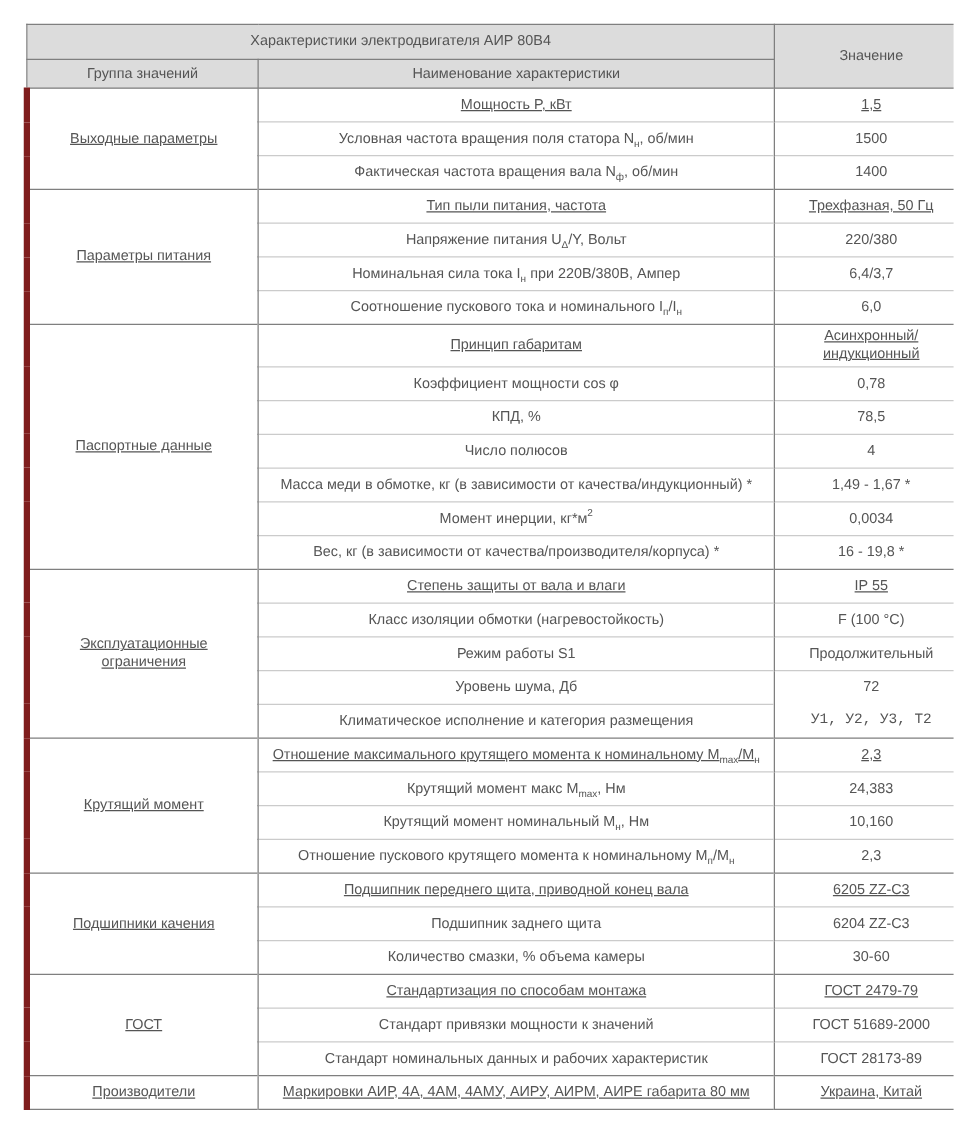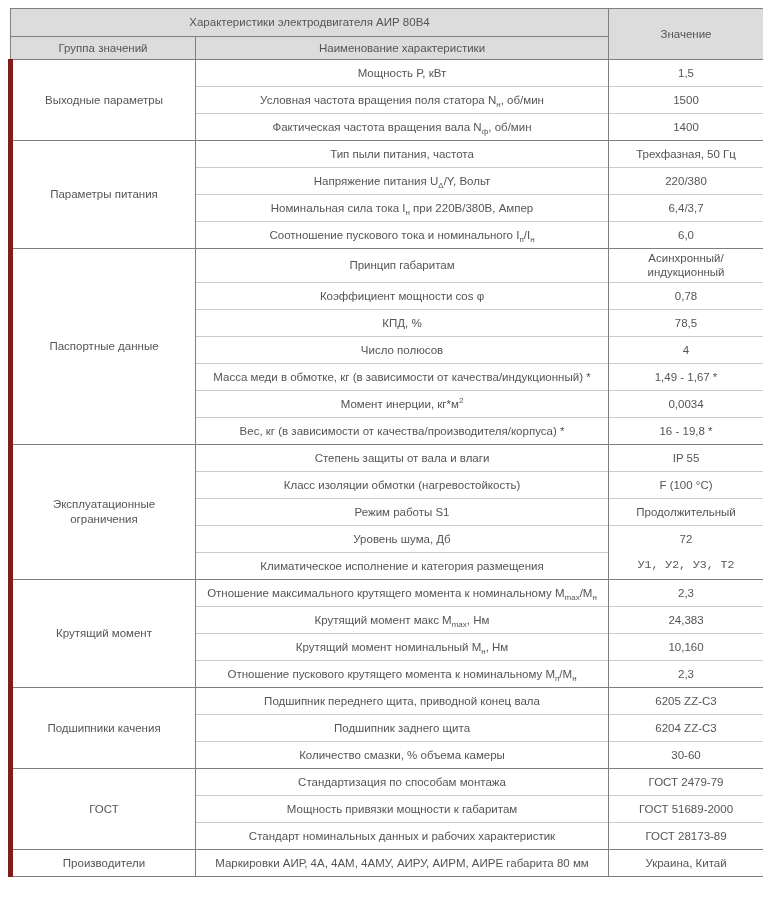--- a/index.html
+++ b/index.html
@@ -1,19 +1,19 @@
 <!DOCTYPE html>
 <html><head>
 <meta charset="utf-8">
 <style>
   html, body { margin: 0; padding: 0; background: #ffffff; }
   body { font-family: "Liberation Sans", sans-serif; }
   .page {
     width: 763px; height: 904px; box-sizing: border-box;
-    padding: 8px; background: #ffffff; overflow: hidden;
+    padding: 19px; background: #ffffff; overflow: hidden;
   }
   table.chars {
     border-collapse: collapse;
     width: 753px;
     table-layout: fixed;
     border: 1px solid #7f7f7f;
   }
   col.c1 { width: 185px; }
   col.c2 { width: 413px; }
   col.c3 { width: 155px; }
@@ -33,21 +33,21 @@
   }
   th.title-cell { height: 28px; }
   th.sub-head  { height: 23px; }
   tbody td {
     background: #ffffff;
     border-left: 1px solid #7f7f7f;
     border-right: 1px solid #7f7f7f;
     border-top: 1px solid #cbcbcb;
     height: 27px;
   }
-  tr.group-start td { border-top: 1px solid #7f7f7f; }
+  tr.group-start td { border-top: 1px solid #7f7f7f; text-decoration: underline; }
   td.group-cell {
     border-top: 1px solid #7f7f7f;
     border-left: 5px solid #7f1d1d;
     border-right: 1px solid #7f7f7f;
   }
   td.merged-above { border-top: none; font-family: Liberation Mono, monospace; }
   sub { font-size: 8px; line-height: 0; }
   sup { font-size: 8px; line-height: 0; }
 </style>
 </head>
@@ -180,21 +180,21 @@
         <tr>
           <td class="label-cell">Количество смазки, % объема камеры</td>
           <td class="value-cell">30-60</td>
         </tr>
         <tr class="group-start">
           <td class="group-cell" rowspan="3">ГОСТ</td>
           <td class="label-cell">Стандартизация по способам монтажа</td>
           <td class="value-cell">ГОСТ 2479-79</td>
         </tr>
         <tr>
-          <td class="label-cell">Мощность привязки мощности к габаритам</td>
+          <td class="label-cell">Стандарт привязки мощности к значений</td>
           <td class="value-cell">ГОСТ 51689-2000</td>
         </tr>
         <tr>
           <td class="label-cell">Стандарт номинальных данных и рабочих характеристик</td>
           <td class="value-cell">ГОСТ 28173-89</td>
         </tr>
         <tr class="group-start">
           <td class="group-cell" rowspan="1">Производители</td>
           <td class="label-cell">Маркировки АИР, 4А, 4АМ, 4АМУ, АИРУ, АИРМ, АИРЕ габарита 80 мм</td>
           <td class="value-cell">Украина, Китай</td>

